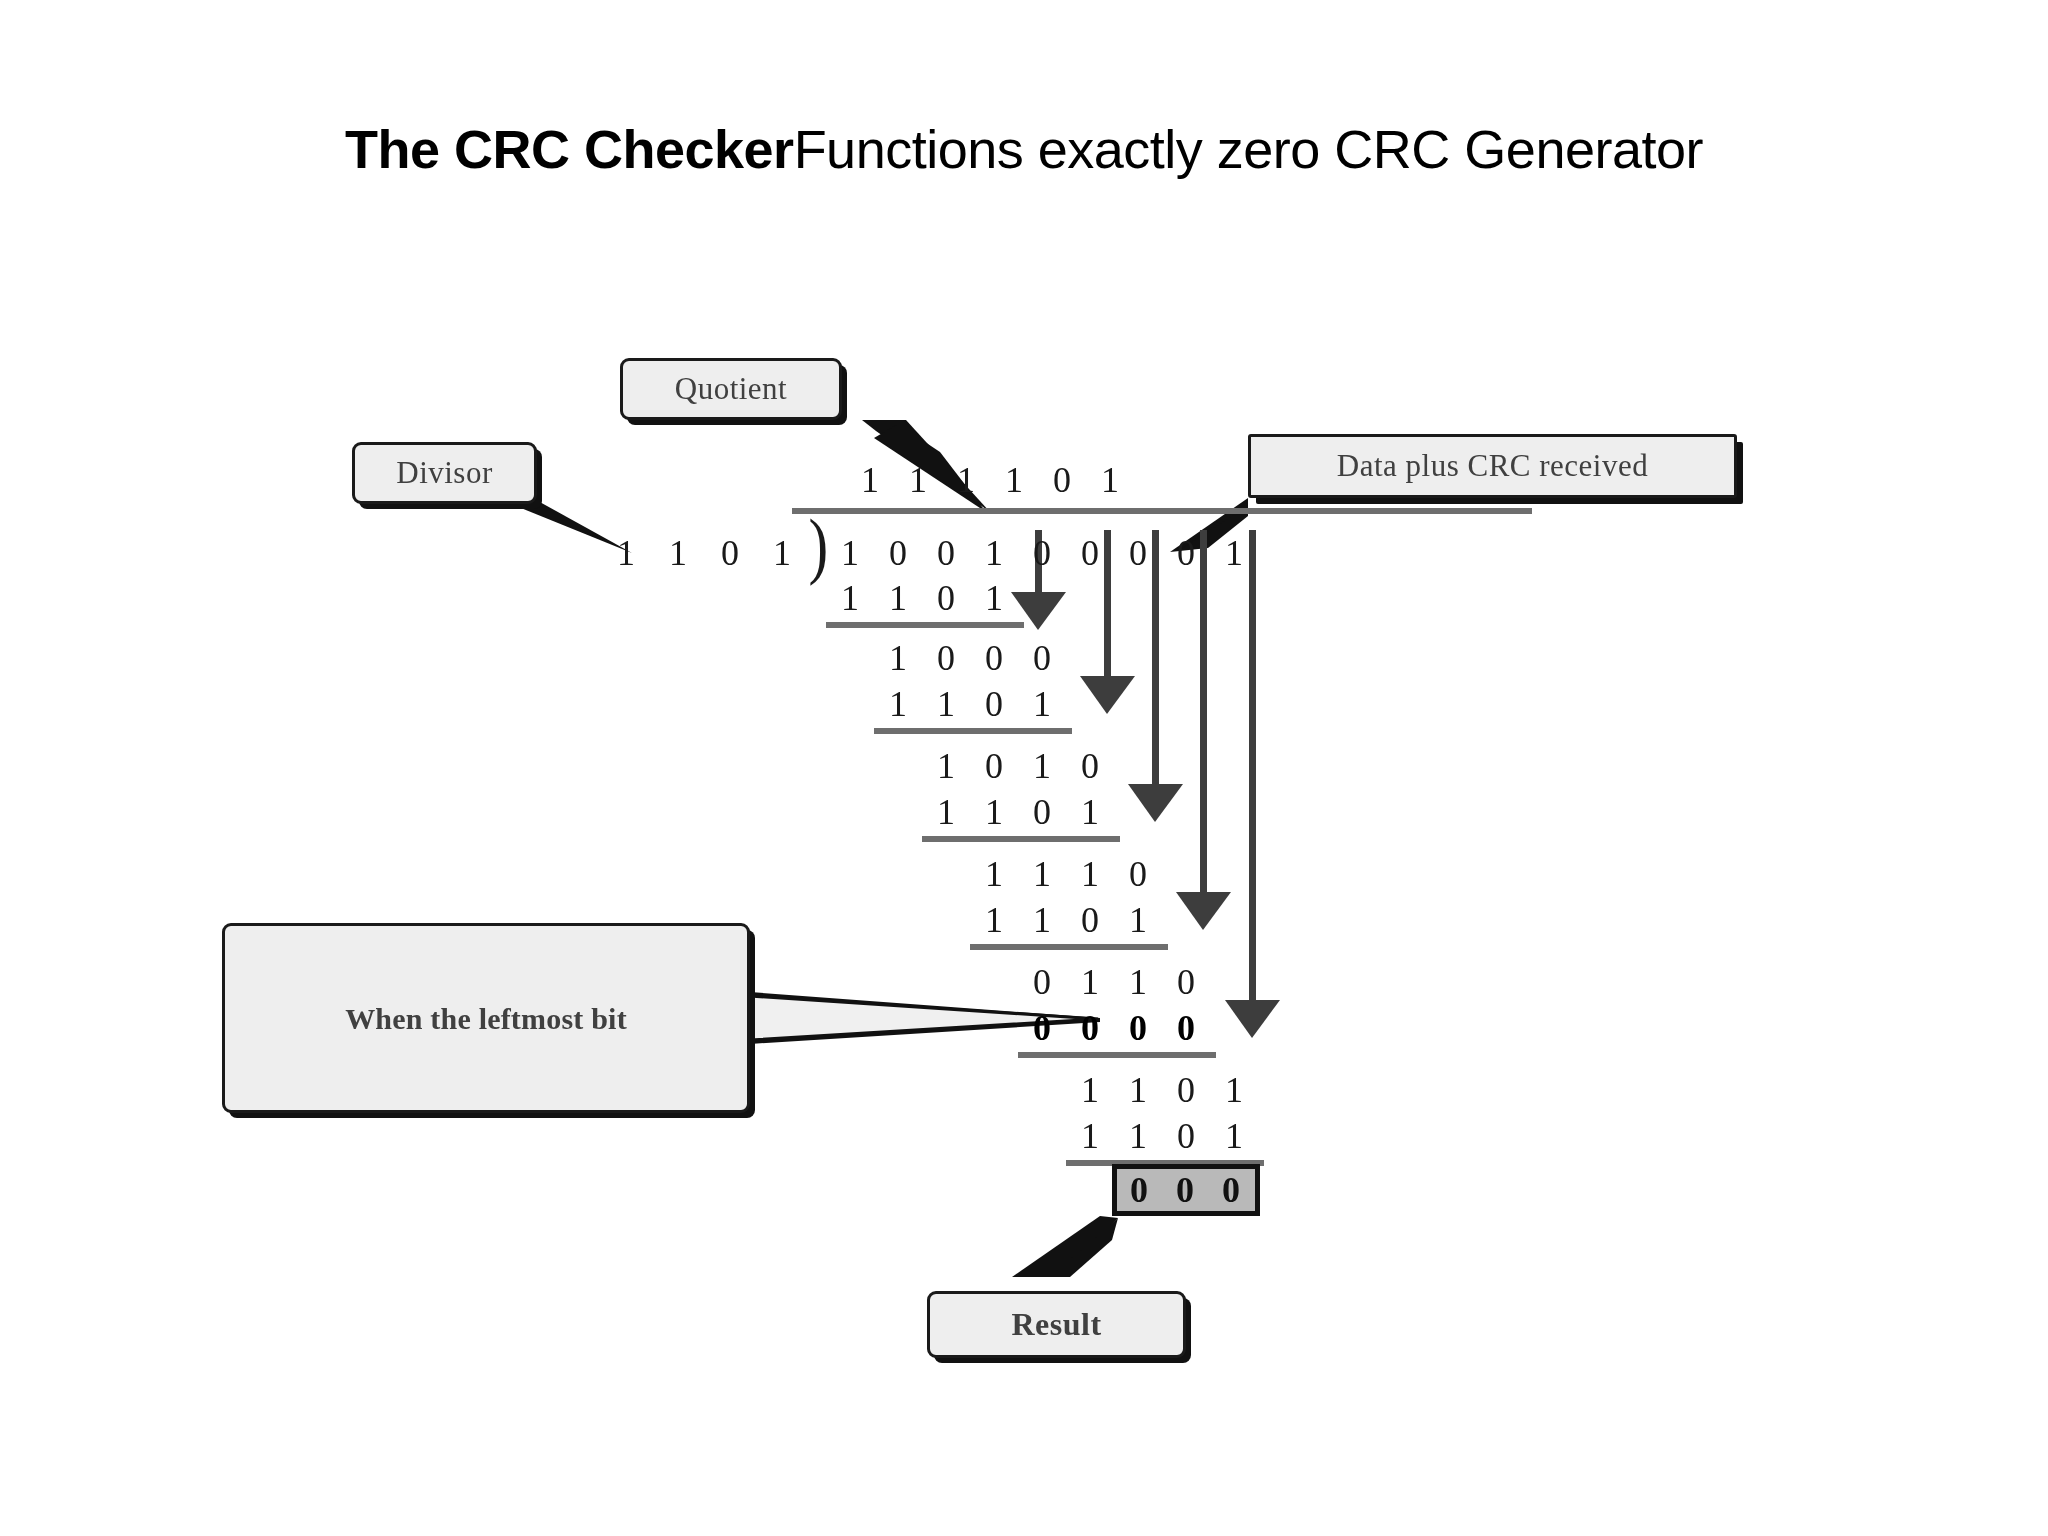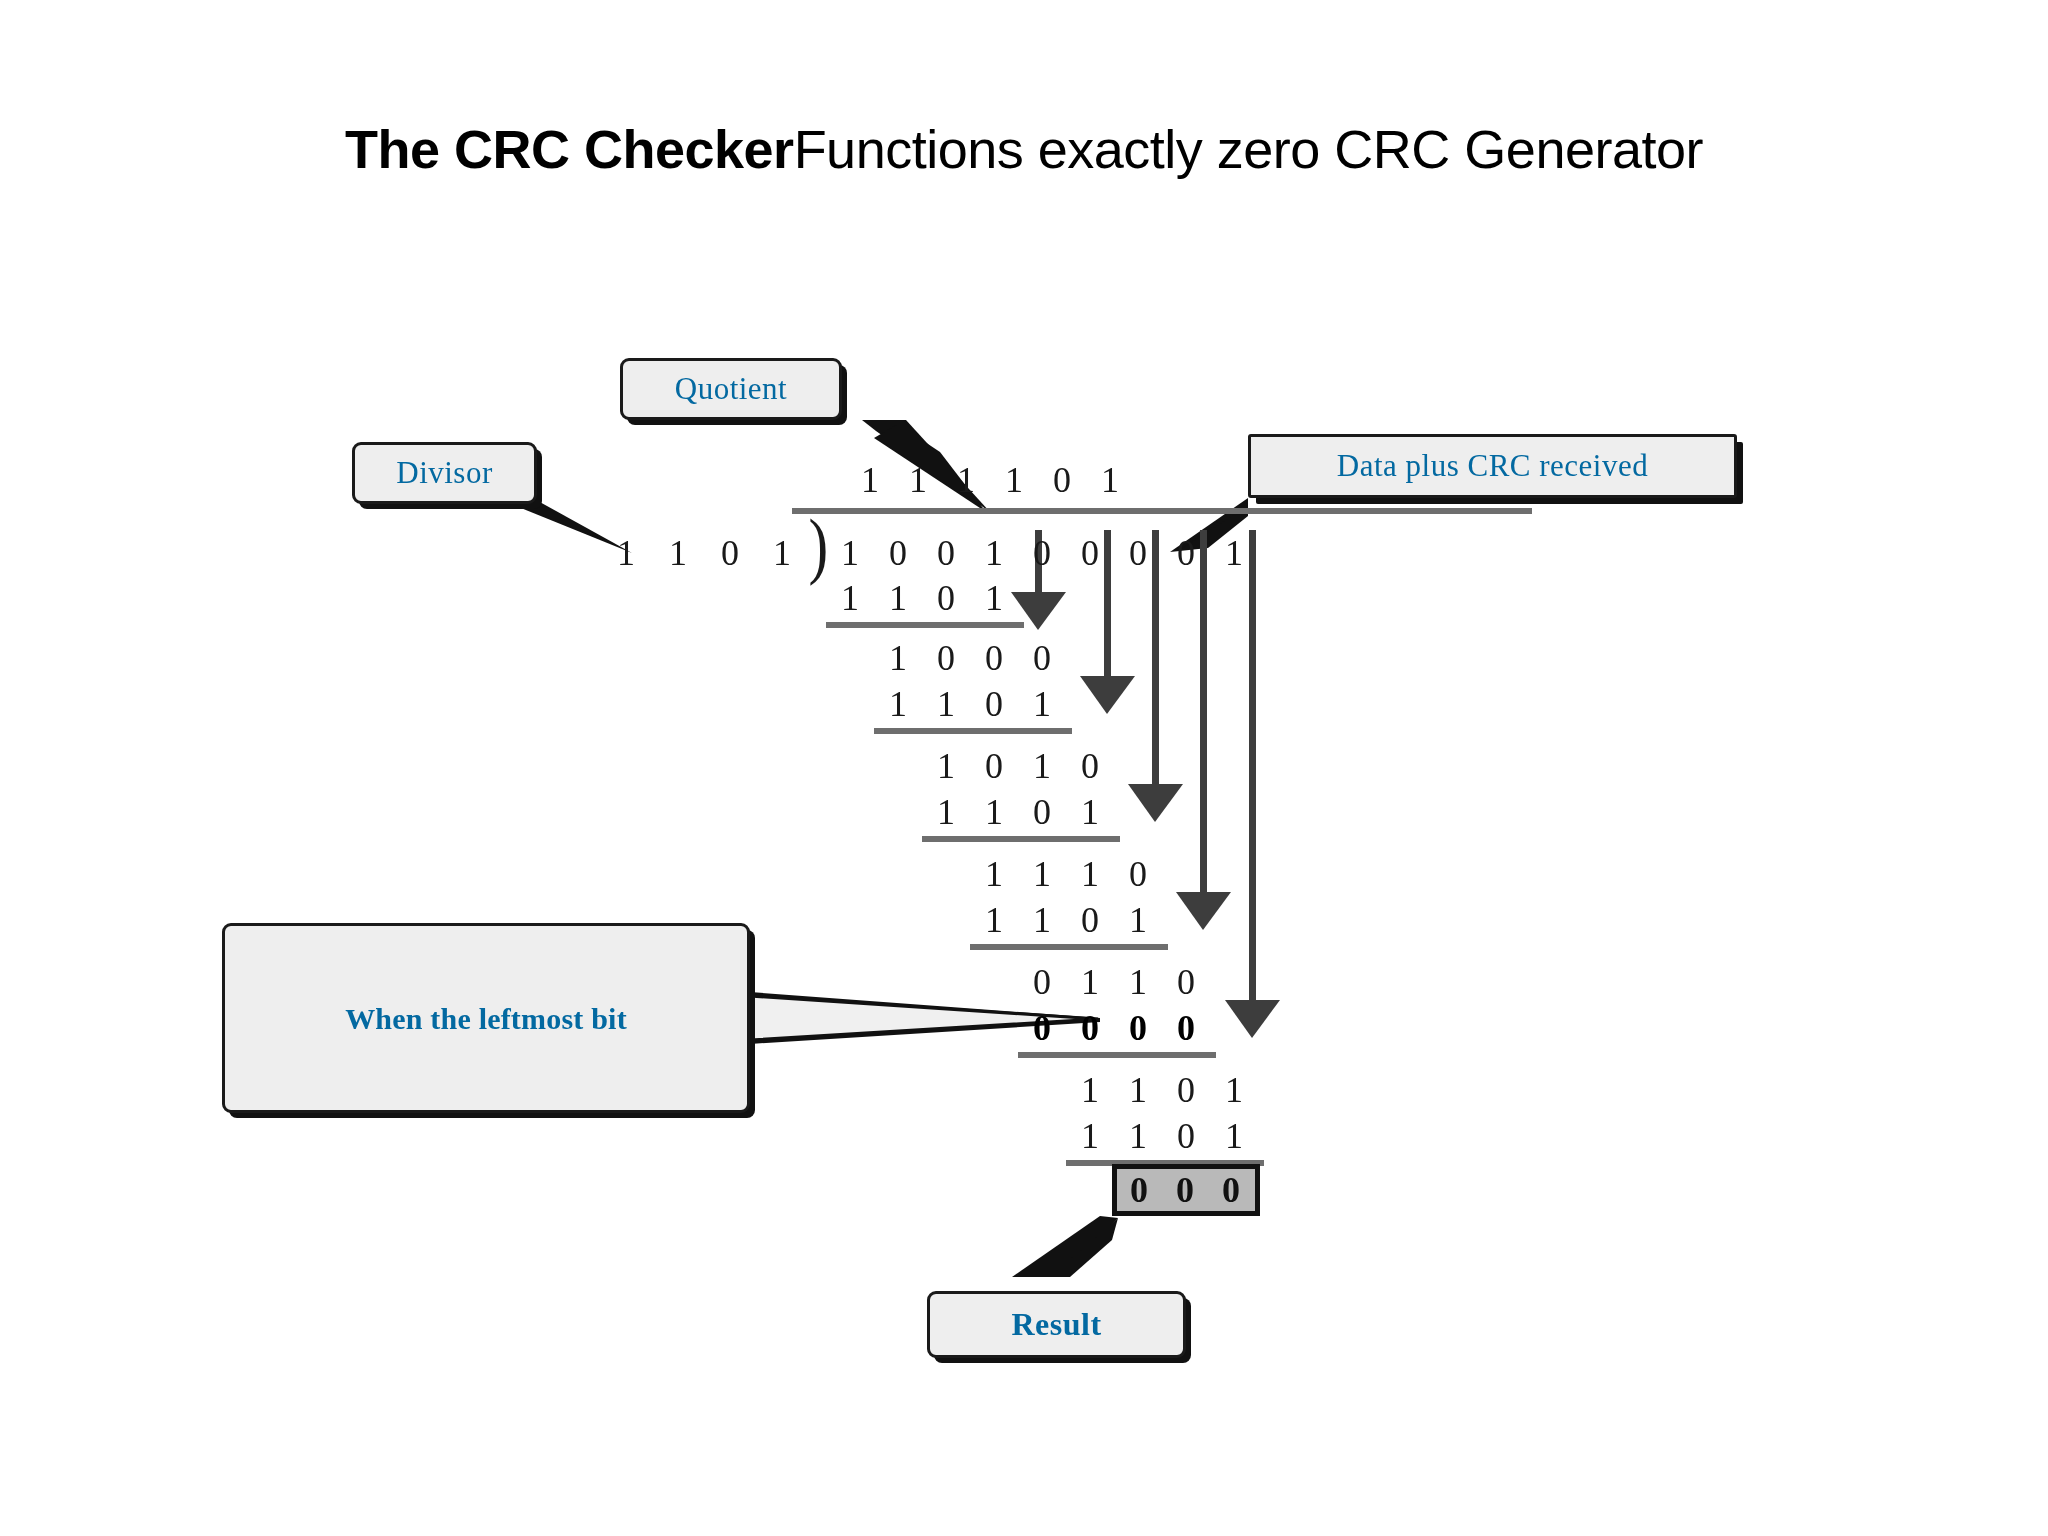--- a/index.html
+++ b/index.html
@@ -43,21 +43,21 @@
   }
 
   
   .callout {
     position: absolute;
     background: #eeeeee;
     border: 3px solid #1a1a1a;
     border-radius: 9px;
     box-shadow: 6px 6px 0 -1px #111111;
     font-family: "Liberation Serif", serif;
-    color: #0369a1;
+    color: #404040;
     display: flex;
     align-items: center;
     justify-content: center;
     text-align: center;
     box-sizing: border-box;
   }
   .callout.square {
     border-radius: 3px;
     box-shadow: 7px 7px 0 -1px #111111;
   }

